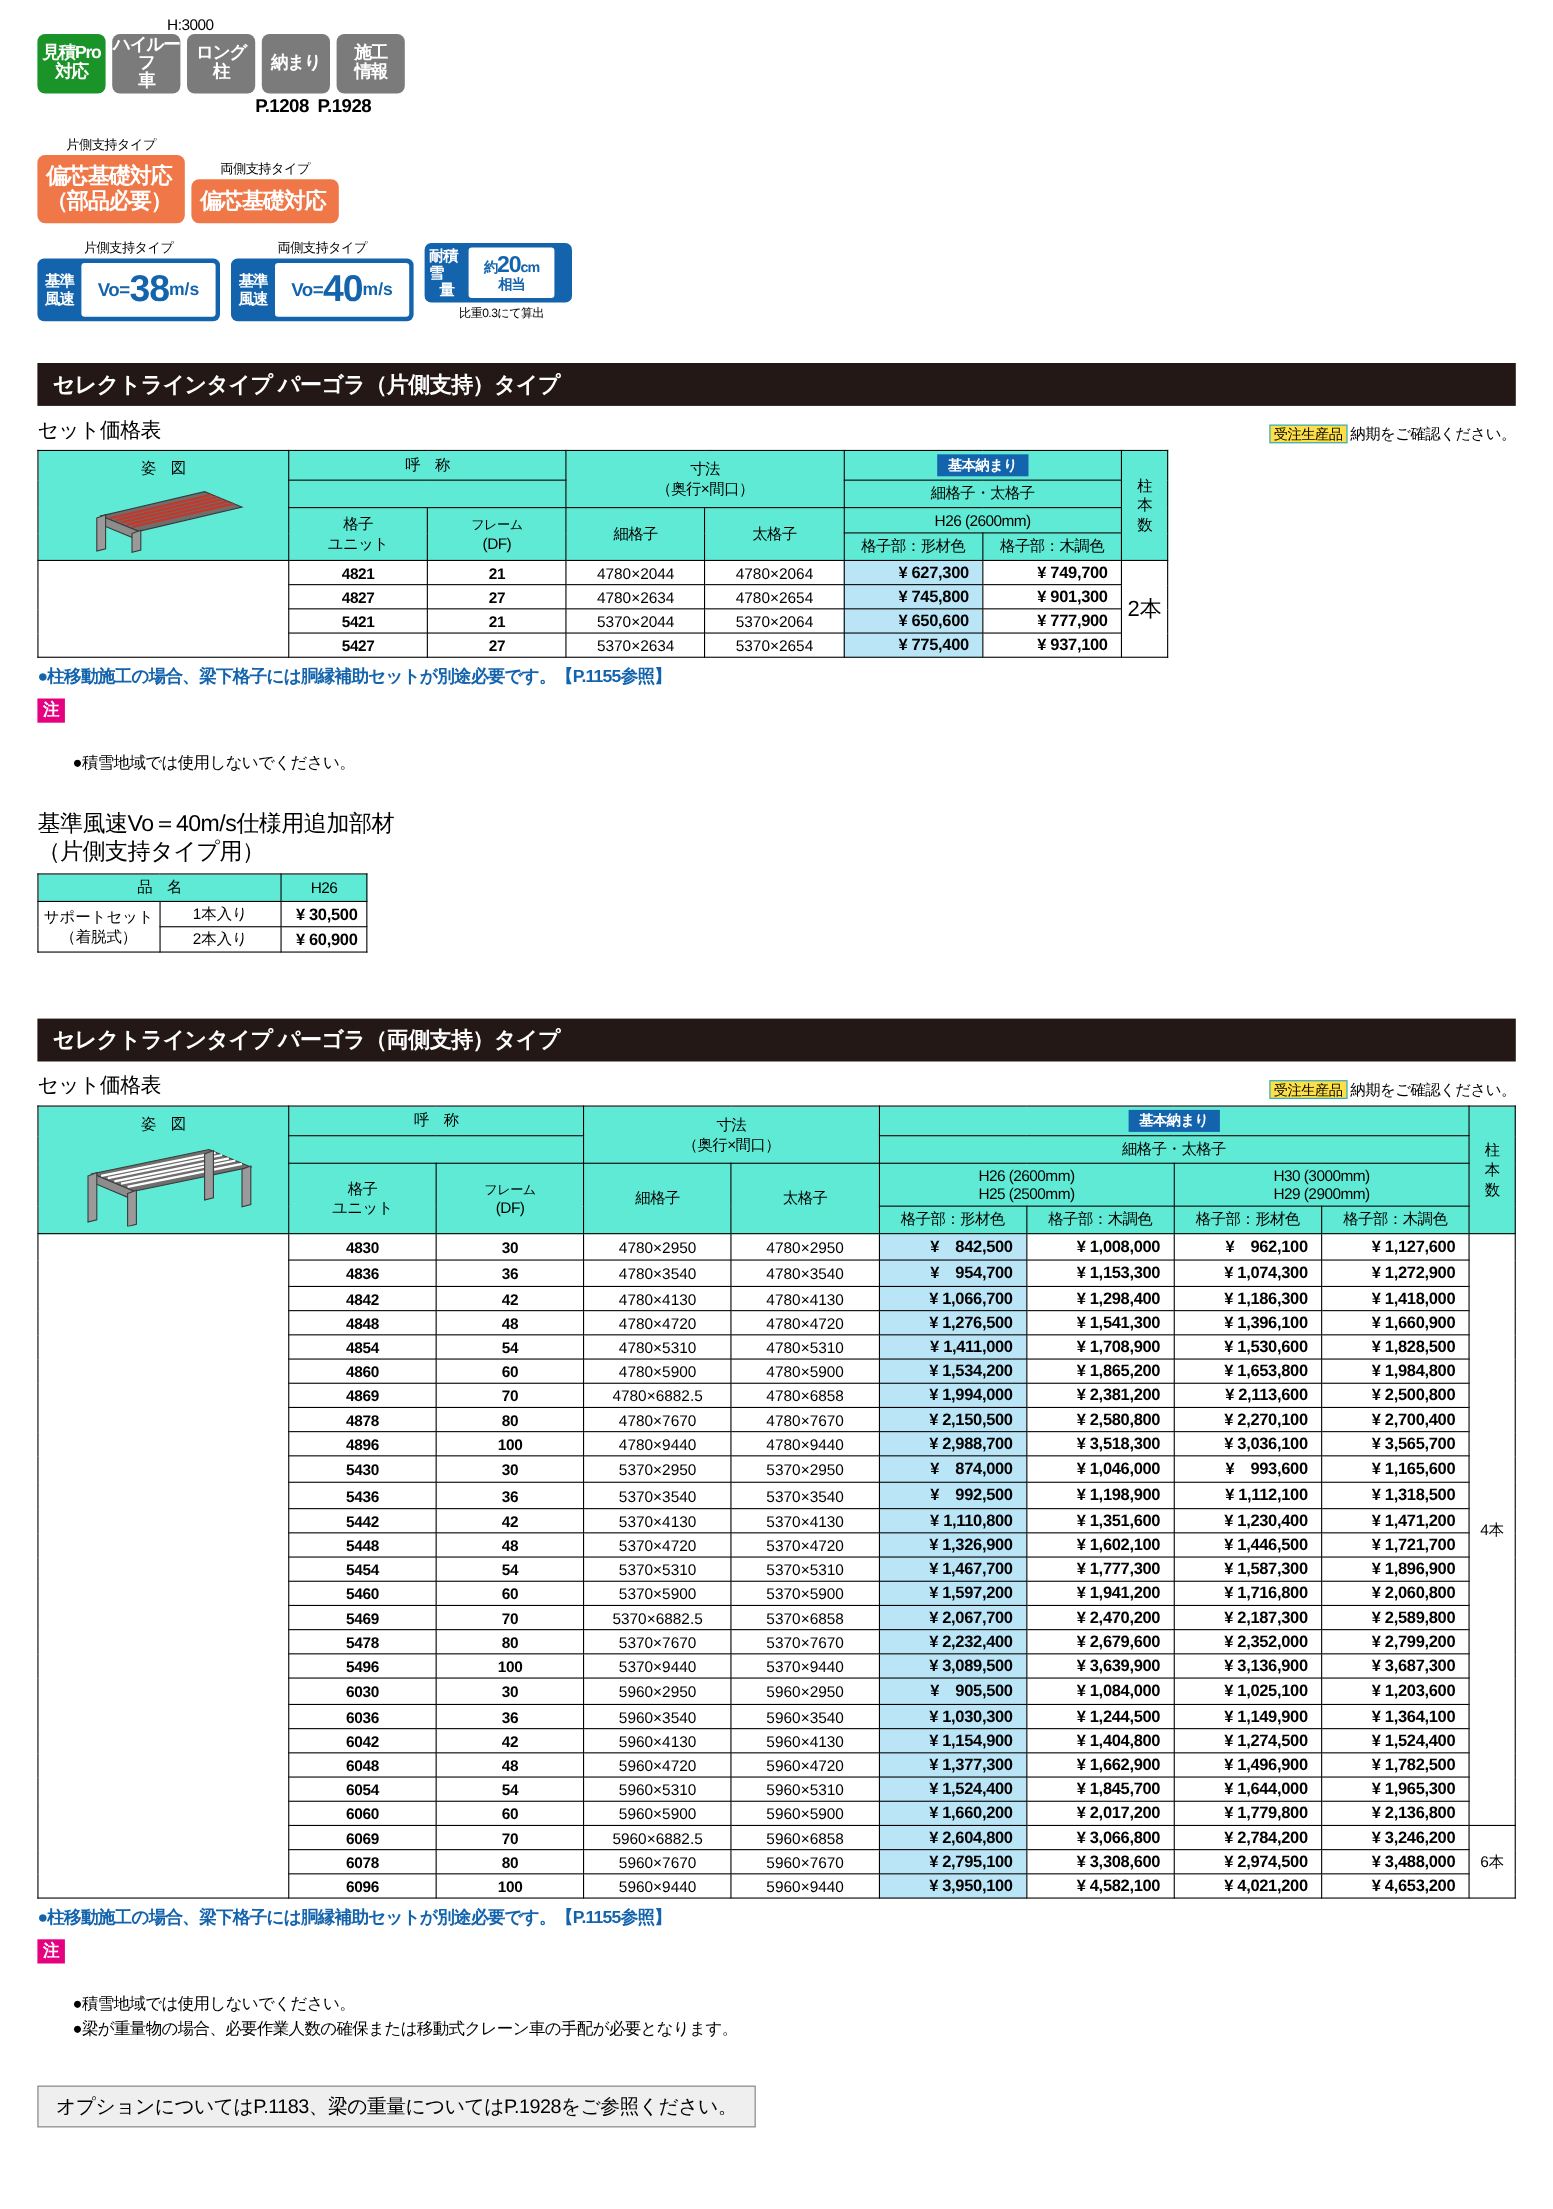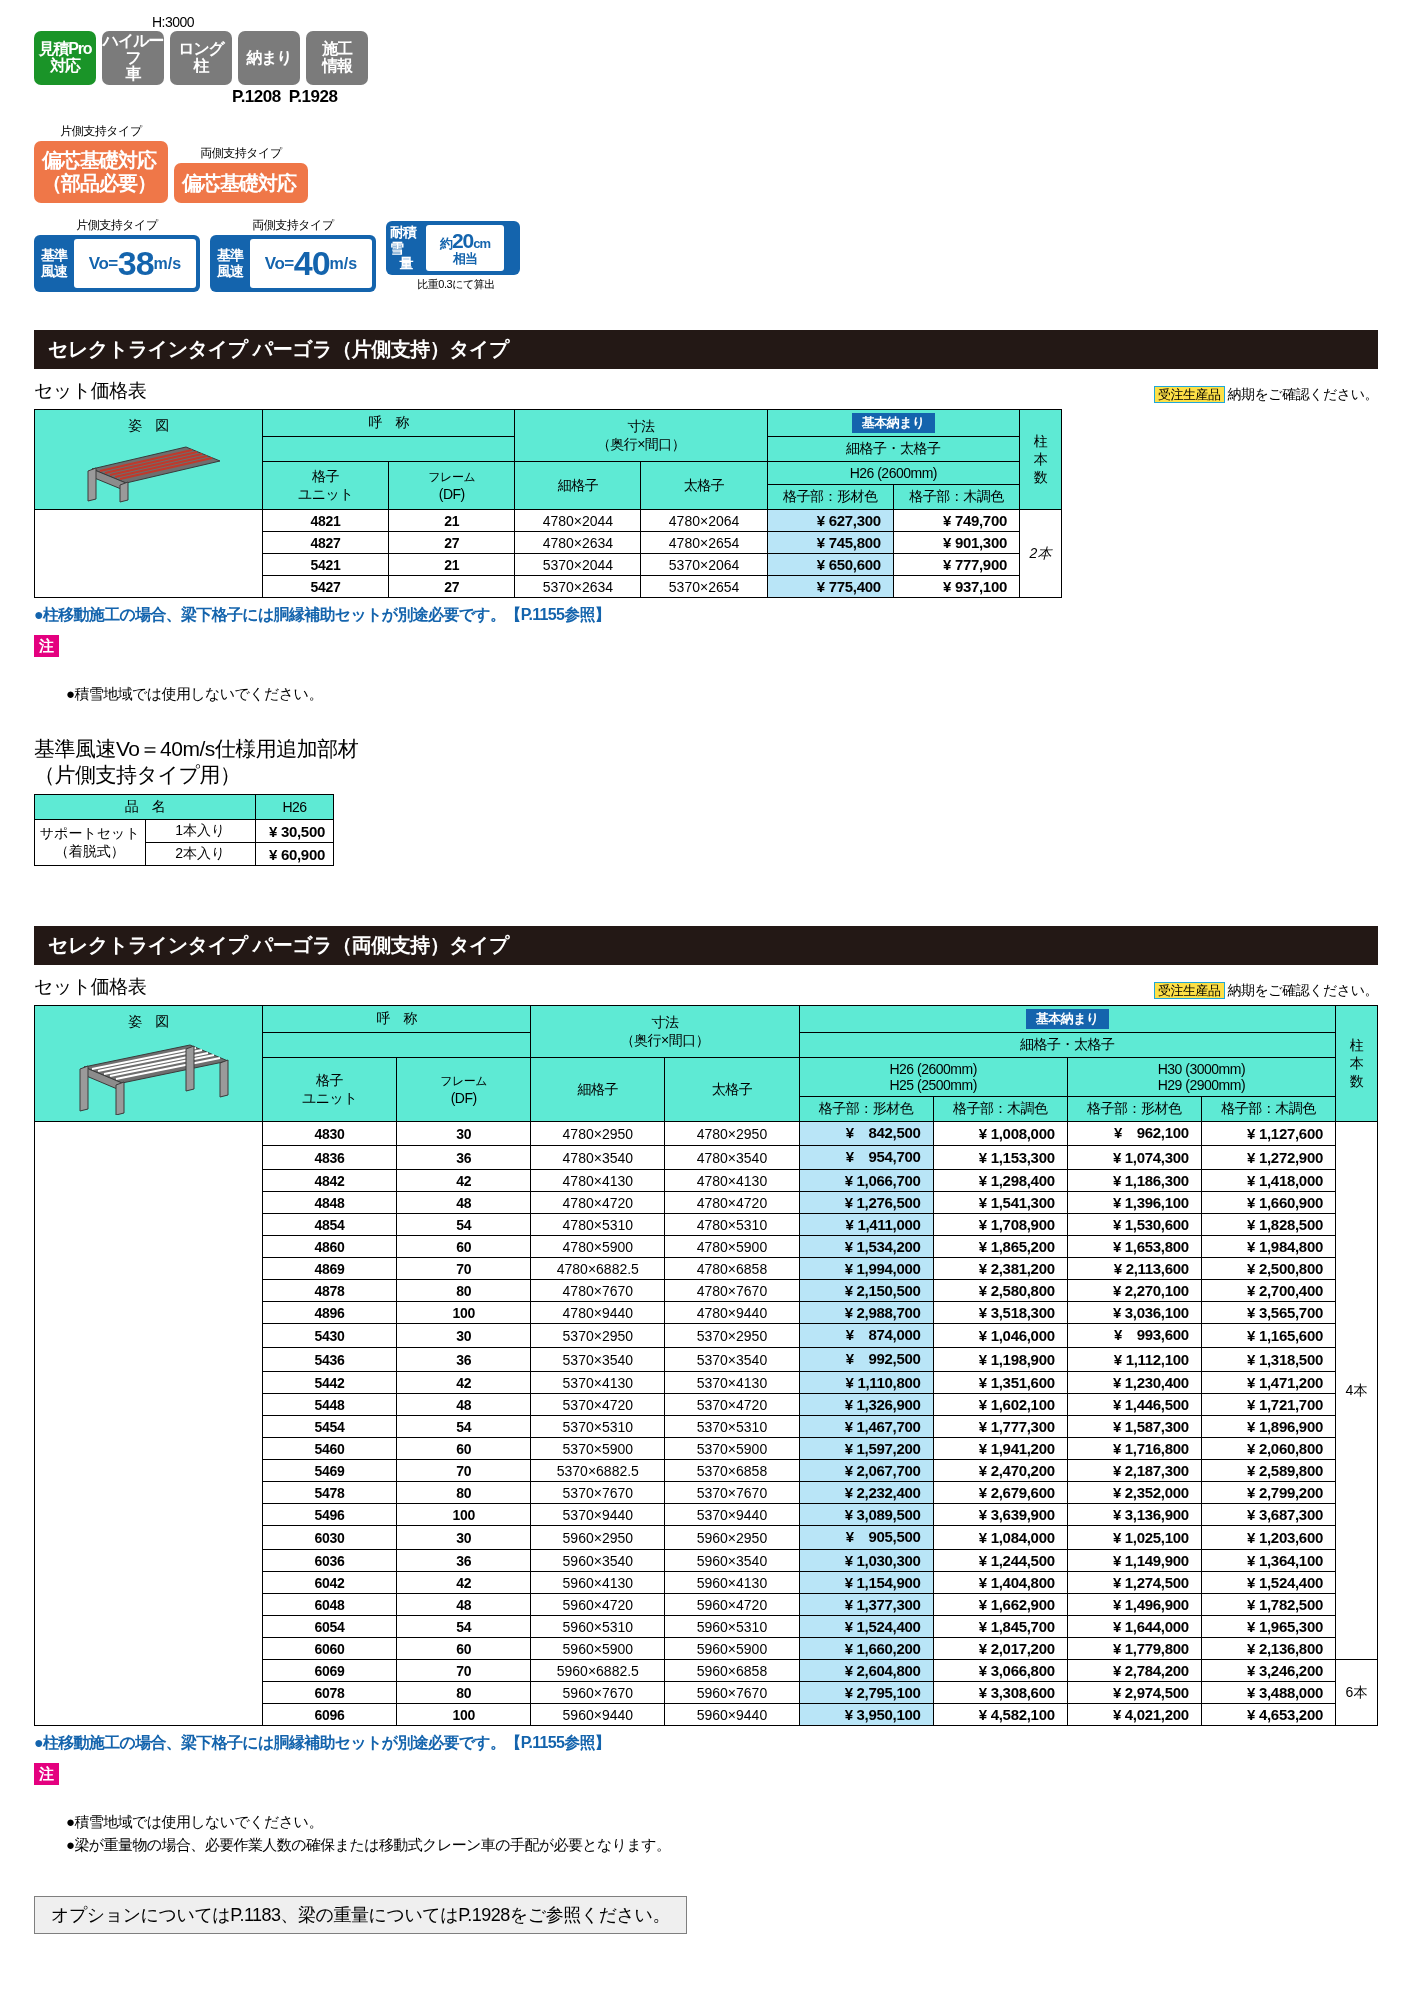--- a/index.html
+++ b/index.html
@@ -298,21 +298,21 @@
     </thead>
     <tbody id="t1body">
         <tr>
           <td class="cell" rowspan="4"></td>
           <td class="cell-b c-unit">4821</td>
           <td class="cell-b c-df">21</td>
           <td class="cell c-dim">4780×2044</td>
           <td class="cell c-dim">4780×2064</td>
           <td class="price hl c-prc">¥ 627,300</td>
           <td class="price c-prc">¥ 749,700</td>
-          <td class="cell c-col" rowspan="4" style="font-size: 14px; font-style: italic;">2本</td>
+          <td class="cell c-col" rowspan="4" style="font-size: 20px;">2本</td>
         </tr>
         <tr>
           <td class="cell-b c-unit">4827</td>
           <td class="cell-b c-df">27</td>
           <td class="cell c-dim">4780×2634</td>
           <td class="cell c-dim">4780×2654</td>
           <td class="price hl c-prc">¥ 745,800</td>
           <td class="price c-prc">¥ 901,300</td>
         </tr>
         <tr>

